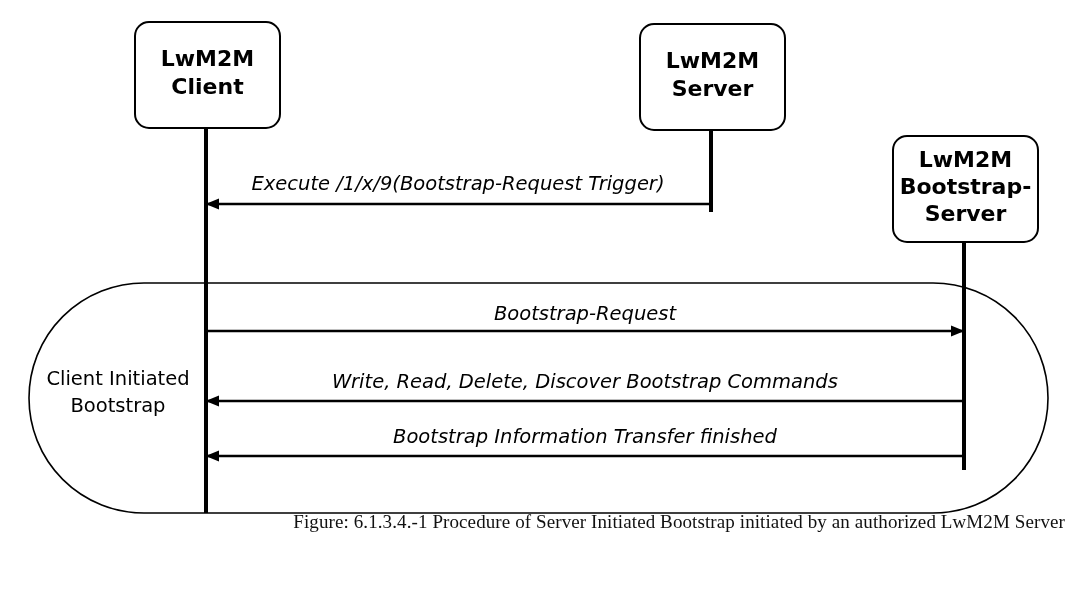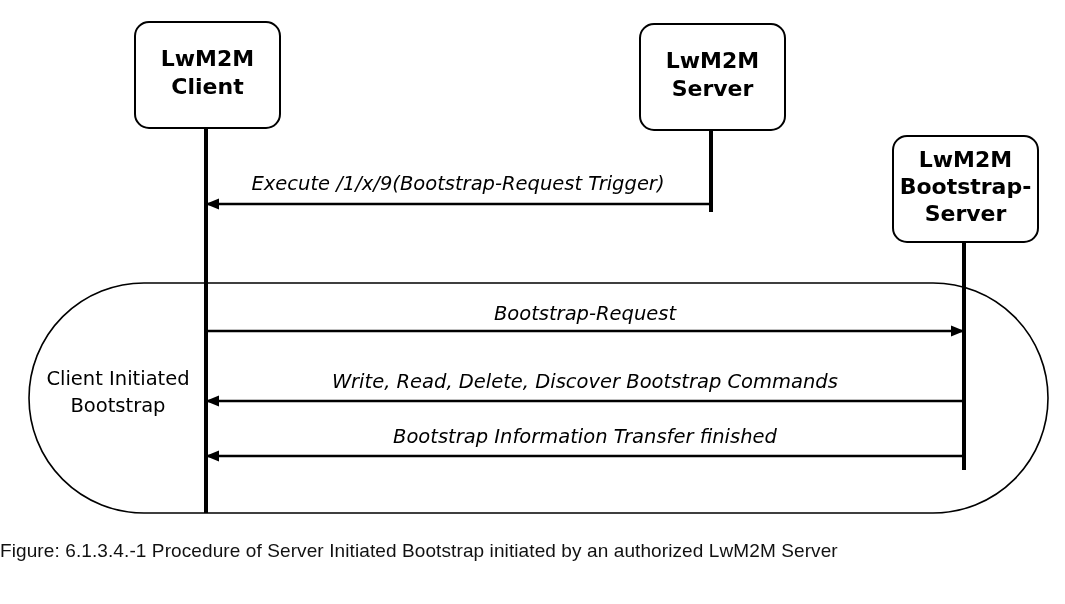--- a/index.html
+++ b/index.html
@@ -39,24 +39,24 @@
     fill: #000000;
   }
   .region-label {
     font-family: "DejaVu Sans", sans-serif;
     font-size: 19.5px;
     fill: #000000;
   }
   .caption-text {
     position: absolute;
     left: 0;
-    top: 540px;
+    top: 511px;
     width: 1065px;
-    text-align: left;
-    font-family: Liberation Sans, sans-serif;
+    text-align: right;
+    font-family: Liberation Serif, serif;
     font-size: 19px;
     color: #111111;
     letter-spacing: 0.1px;
   }
   .box-rect {
     fill: #ffffff;
     stroke: #000000;
     stroke-width: 2;
   }
   .region-rect {

